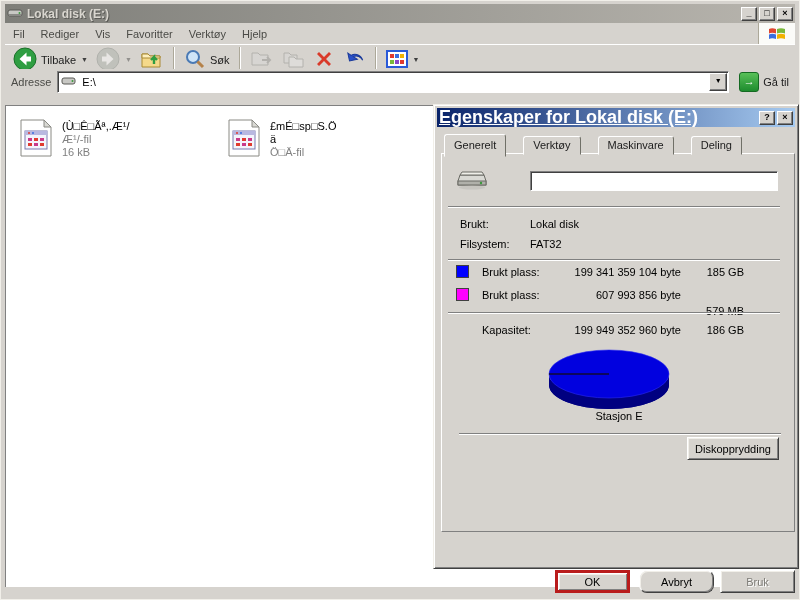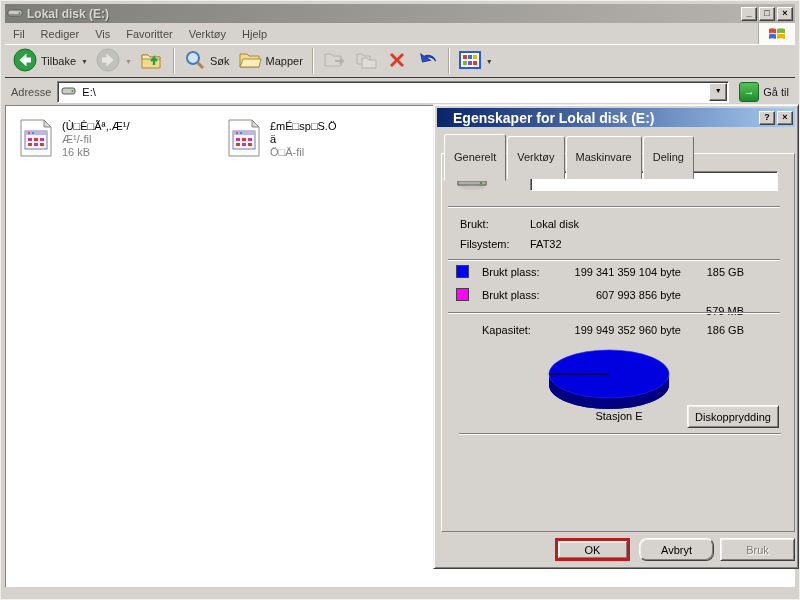--- a/index.html
+++ b/index.html
@@ -24,29 +24,29 @@
     font-size:9px;line-height:11px;text-align:center;font-weight:bold;color:#000;
     display:inline-block;box-sizing:border-box;cursor:default;}
   
   .menubar{position:absolute;left:4px;top:22px;right:4px;height:21px;
     display:flex;align-items:center;background:#d6d3ce;}
   .menu-item{padding:3px 8px;color:#4a4a46;}
   .menu-logo{margin-left:auto;width:36px;height:21px;background:#fbfbf8;
     border-left:1px solid #aca899;display:flex;align-items:center;justify-content:center;}
   
   .toolbar{position:absolute;left:4px;top:43px;right:4px;height:34px;
-    border-top:1px solid #fff;border-bottom:1px solid #7f1d1d;
+    border-top:1px solid #fff;border-bottom:4px solid #7f1d1d;
     display:flex;align-items:center;padding:0 4px;box-sizing:border-box;background:#d6d3ce;}
   .tbtn{display:flex;align-items:center;gap:4px;padding:2px 4px;color:#202020;}
   .tsep{width:1px;height:26px;background:#aca899;border-right:1px solid #fff;margin:0 5px;}
   .caret{font-size:8px;color:#404040;margin-left:1px;}
   .tbicon{display:inline-block;}
   .dim{opacity:.45;filter:grayscale(60%);}
   
-  .addressbar{position:absolute;left:4px;top:78px;right:4px;height:25px;
+  .addressbar{position:absolute;left:4px;top:68px;right:4px;height:25px;
     display:flex;align-items:center;padding:2px 2px;box-sizing:border-box;background:#d6d3ce;}
   .addr-label{padding:0 6px 0 4px;color:#4a4a46;}
   .combo{flex:1;height:20px;background:#fff;border:1px solid;
     border-color:#808080 #fff #fff #808080;box-shadow:inset 1px 1px 0 #404040;
     display:flex;align-items:center;padding-left:3px;position:relative;}
   .combo input{border:none;outline:none;flex:1;font:11px "Liberation Sans",sans-serif;height:16px;}
   .combo-drop{width:16px;height:16px;background:#d6d3ce;border:1px solid;
     border-color:#fff #404040 #404040 #fff;box-shadow:inset -1px -1px 0 #808080;
     font-size:8px;text-align:center;line-height:14px;margin-right:1px;}
   .go-btn{display:flex;align-items:center;gap:4px;margin-left:6px;padding:0 4px;color:#202020;}
@@ -60,39 +60,39 @@
   .tile .meta{display:flex;flex-direction:column;gap:1px;padding-top:2px;}
   .meta .fname{color:#000;}
   .meta .fsub{color:#808080;}
   
   .dialog{position:absolute;left:432px;top:103px;width:366px;height:465px;
     background:#d6d3ce;border:1px solid;border-color:#f1efe9 #404040 #404040 #f1efe9;
     box-shadow:inset 1px 1px 0 #fff, inset -1px -1px 0 #808080;box-sizing:border-box;}
   .dlg-titlebar{position:absolute;left:3px;top:3px;right:3px;height:19px;
     background:linear-gradient(to right,#0a246a,#a6caf0);
     display:flex;align-items:center;padding:0 2px;box-sizing:border-box;}
-  .dlg-titlebar .title{color:#fff;font-weight:bold;font-size:14px;margin-left:14px;flex:1;white-space:nowrap;}
+  .dlg-titlebar .title{color:#fff;font-weight:bold;font-size:18px;margin-left:0;flex:1;white-space:nowrap;text-decoration:underline;}
   .tabs{position:absolute;left:10px;top:29px;display:flex;align-items:flex-end;z-index:3;}
-  .tab{height:17px;line-height:17px;padding:12px 9px;background:#d6d3ce;
+  .tab{height:17px;line-height:17px;padding:0 9px;background:#d6d3ce;
     border:1px solid;border-color:#fff #707068 #d6d3ce #fff;
-    border-radius:3px 3px 0 0;margin-right:1px;color:#202020;}
+    border-radius:3px 3px 0 0;margin-right:17px;color:#202020;}
   .tab.active{height:21px;line-height:20px;margin-bottom:-2px;z-index:4;position:relative;}
   .panel{position:absolute;left:7px;top:48px;width:352px;height:377px;
     border:1px solid;border-color:#fff #808080 #808080 #fff;background:#d6d3ce;}
   .etched{position:absolute;height:0;border-top:1px solid #808080;border-bottom:1px solid #fff;}
   .field-label{position:absolute;color:#000;}
   .rtext{position:absolute;text-align:right;}
   .swatch{position:absolute;width:13px;height:13px;border:1px solid #404040;box-sizing:border-box;}
   .vol-input{position:absolute;left:96px;top:66px;width:248px;height:20px;background:#fff;
     border:1px solid;border-color:#808080 #fff #fff #808080;box-shadow:inset 1px 1px 0 #404040;
     box-sizing:border-box;font:11px "Liberation Sans",sans-serif;padding:2px 3px;outline:none;}
   .btn{background:#d6d3ce;border:1px solid;border-color:#fff #404040 #404040 #fff;
     box-shadow:inset 1px 1px 0 #f1efe9, inset -1px -1px 0 #808080;
     font:11px "Liberation Sans",sans-serif;color:#000;text-align:center;
-    position:absolute;box-sizing:border-box;padding:0;}
+    position:absolute;box-sizing:border-box;padding:0;margin-top:32px;}
   .btn.default{border:3px solid #b91c1c;box-shadow:inset 1px 1px 0 #fff, inset -1px -1px 0 #808080,
     inset 2px 2px 0 #f1efe9;}
   .btn.disabled{color:#7e7c77;text-shadow:1px 1px 0 #fff;}
   .pie-wrap{position:absolute;left:109px;top:237px;width:132px;height:72px;}
   .pie-label{position:absolute;left:140px;top:305px;width:90px;text-align:center;}
 </style>
 </head>
 <body>
 
 <div class="window">
@@ -161,29 +161,20 @@
     </span>
     <span class="tsep"></span>
     <span class="tbtn">
       <span class="tbicon">
         <svg width="22" height="22" viewBox="0 0 22 22">
           <circle cx="9" cy="9" r="6" fill="#cfe4f7" stroke="#4a7ab5" stroke-width="2"></circle>
           <line x1="13.5" y1="13.5" x2="19" y2="19" stroke="#b5824a" stroke-width="3"></line>
         </svg>
       </span>
       <span>Søk</span>
-    </span>
-    <span class="tbtn">
-      <span class="tbicon">
-        <svg width="24" height="22" viewBox="0 0 24 22">
-          <path d="M2 5 L2 18 L21 18 L21 7 L11 7 L9 5 Z" fill="#f5d98a" stroke="#a98a34"></path>
-          <path d="M2 18 L5 10 L23 10 L21 18 Z" fill="#fdeebc" stroke="#a98a34"></path>
-        </svg>
-      </span>
-      <span>Mapper</span>
     </span>
     <span class="tsep"></span>
     <span class="tbtn dim">
       <span class="tbicon">
         <svg width="24" height="22" viewBox="0 0 24 22">
           <path d="M2 5 L2 17 L18 17 L18 7 L10 7 L8 5 Z" fill="#d9d9d4" stroke="#8a8a84"></path>
           <path d="M12 12 L20 12 M17 9 L20 12 L17 15" stroke="#8a8a84" stroke-width="2" fill="none"></path>
         </svg>
       </span>
     </span>

